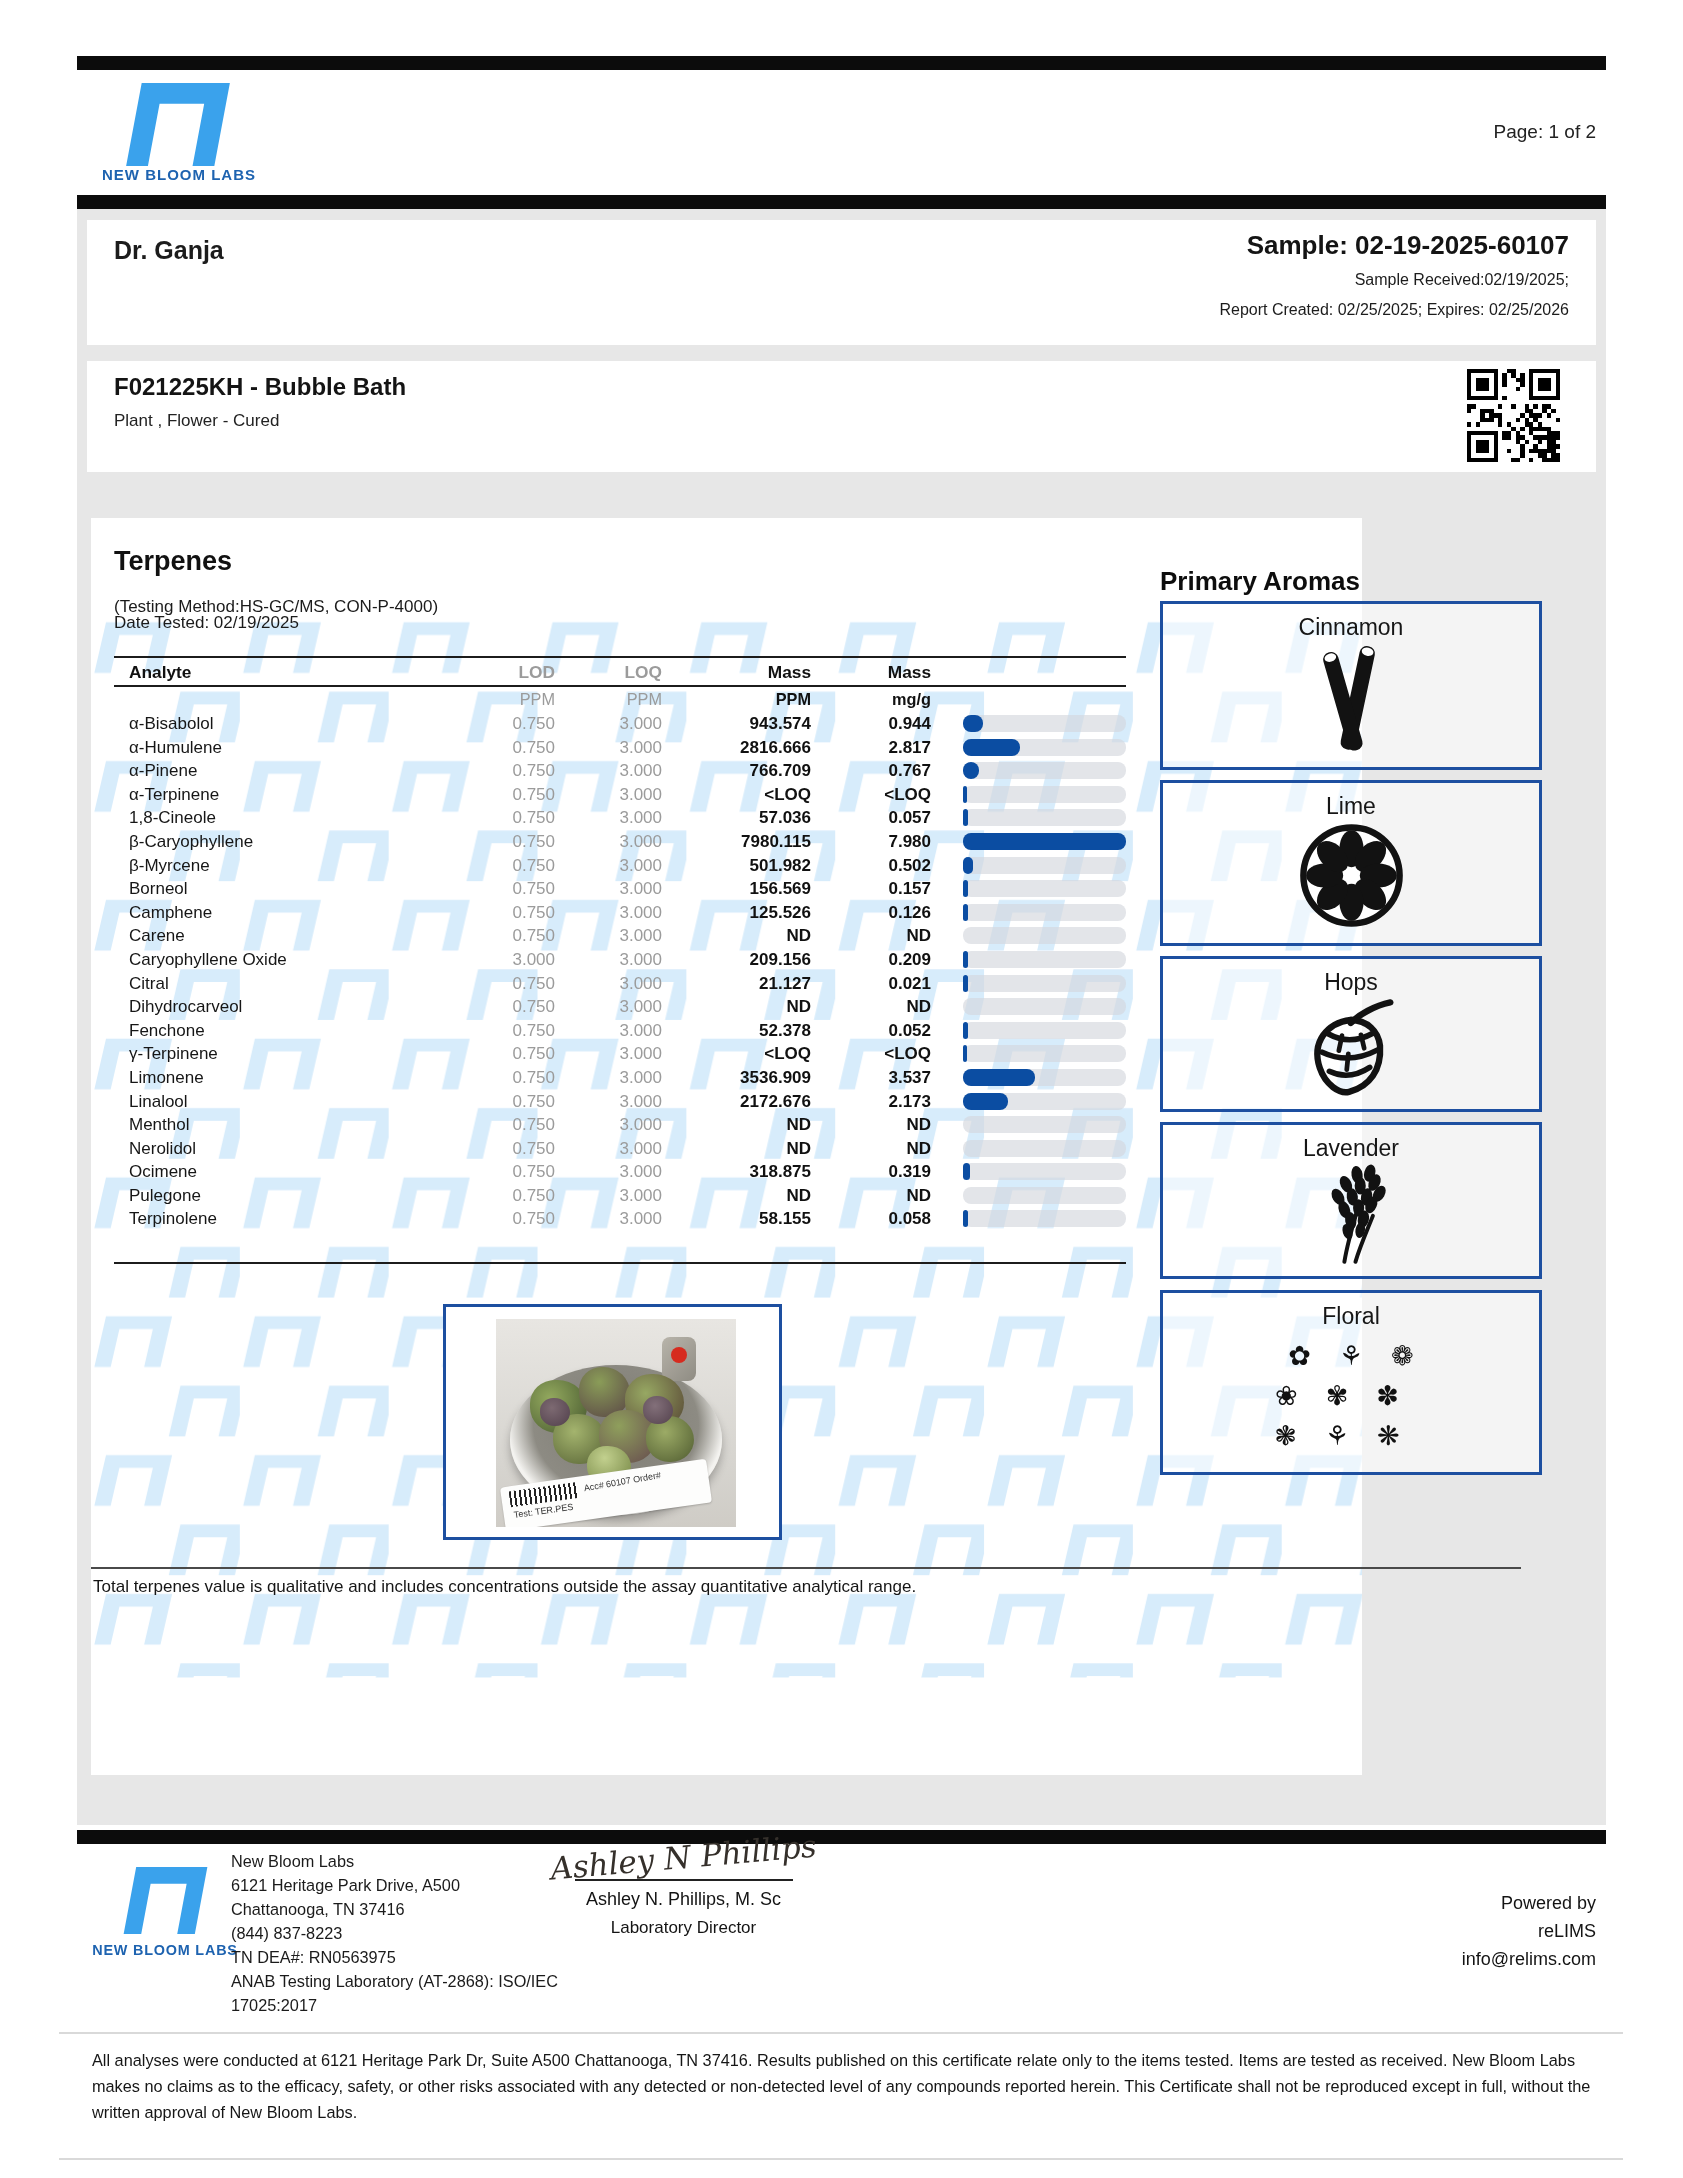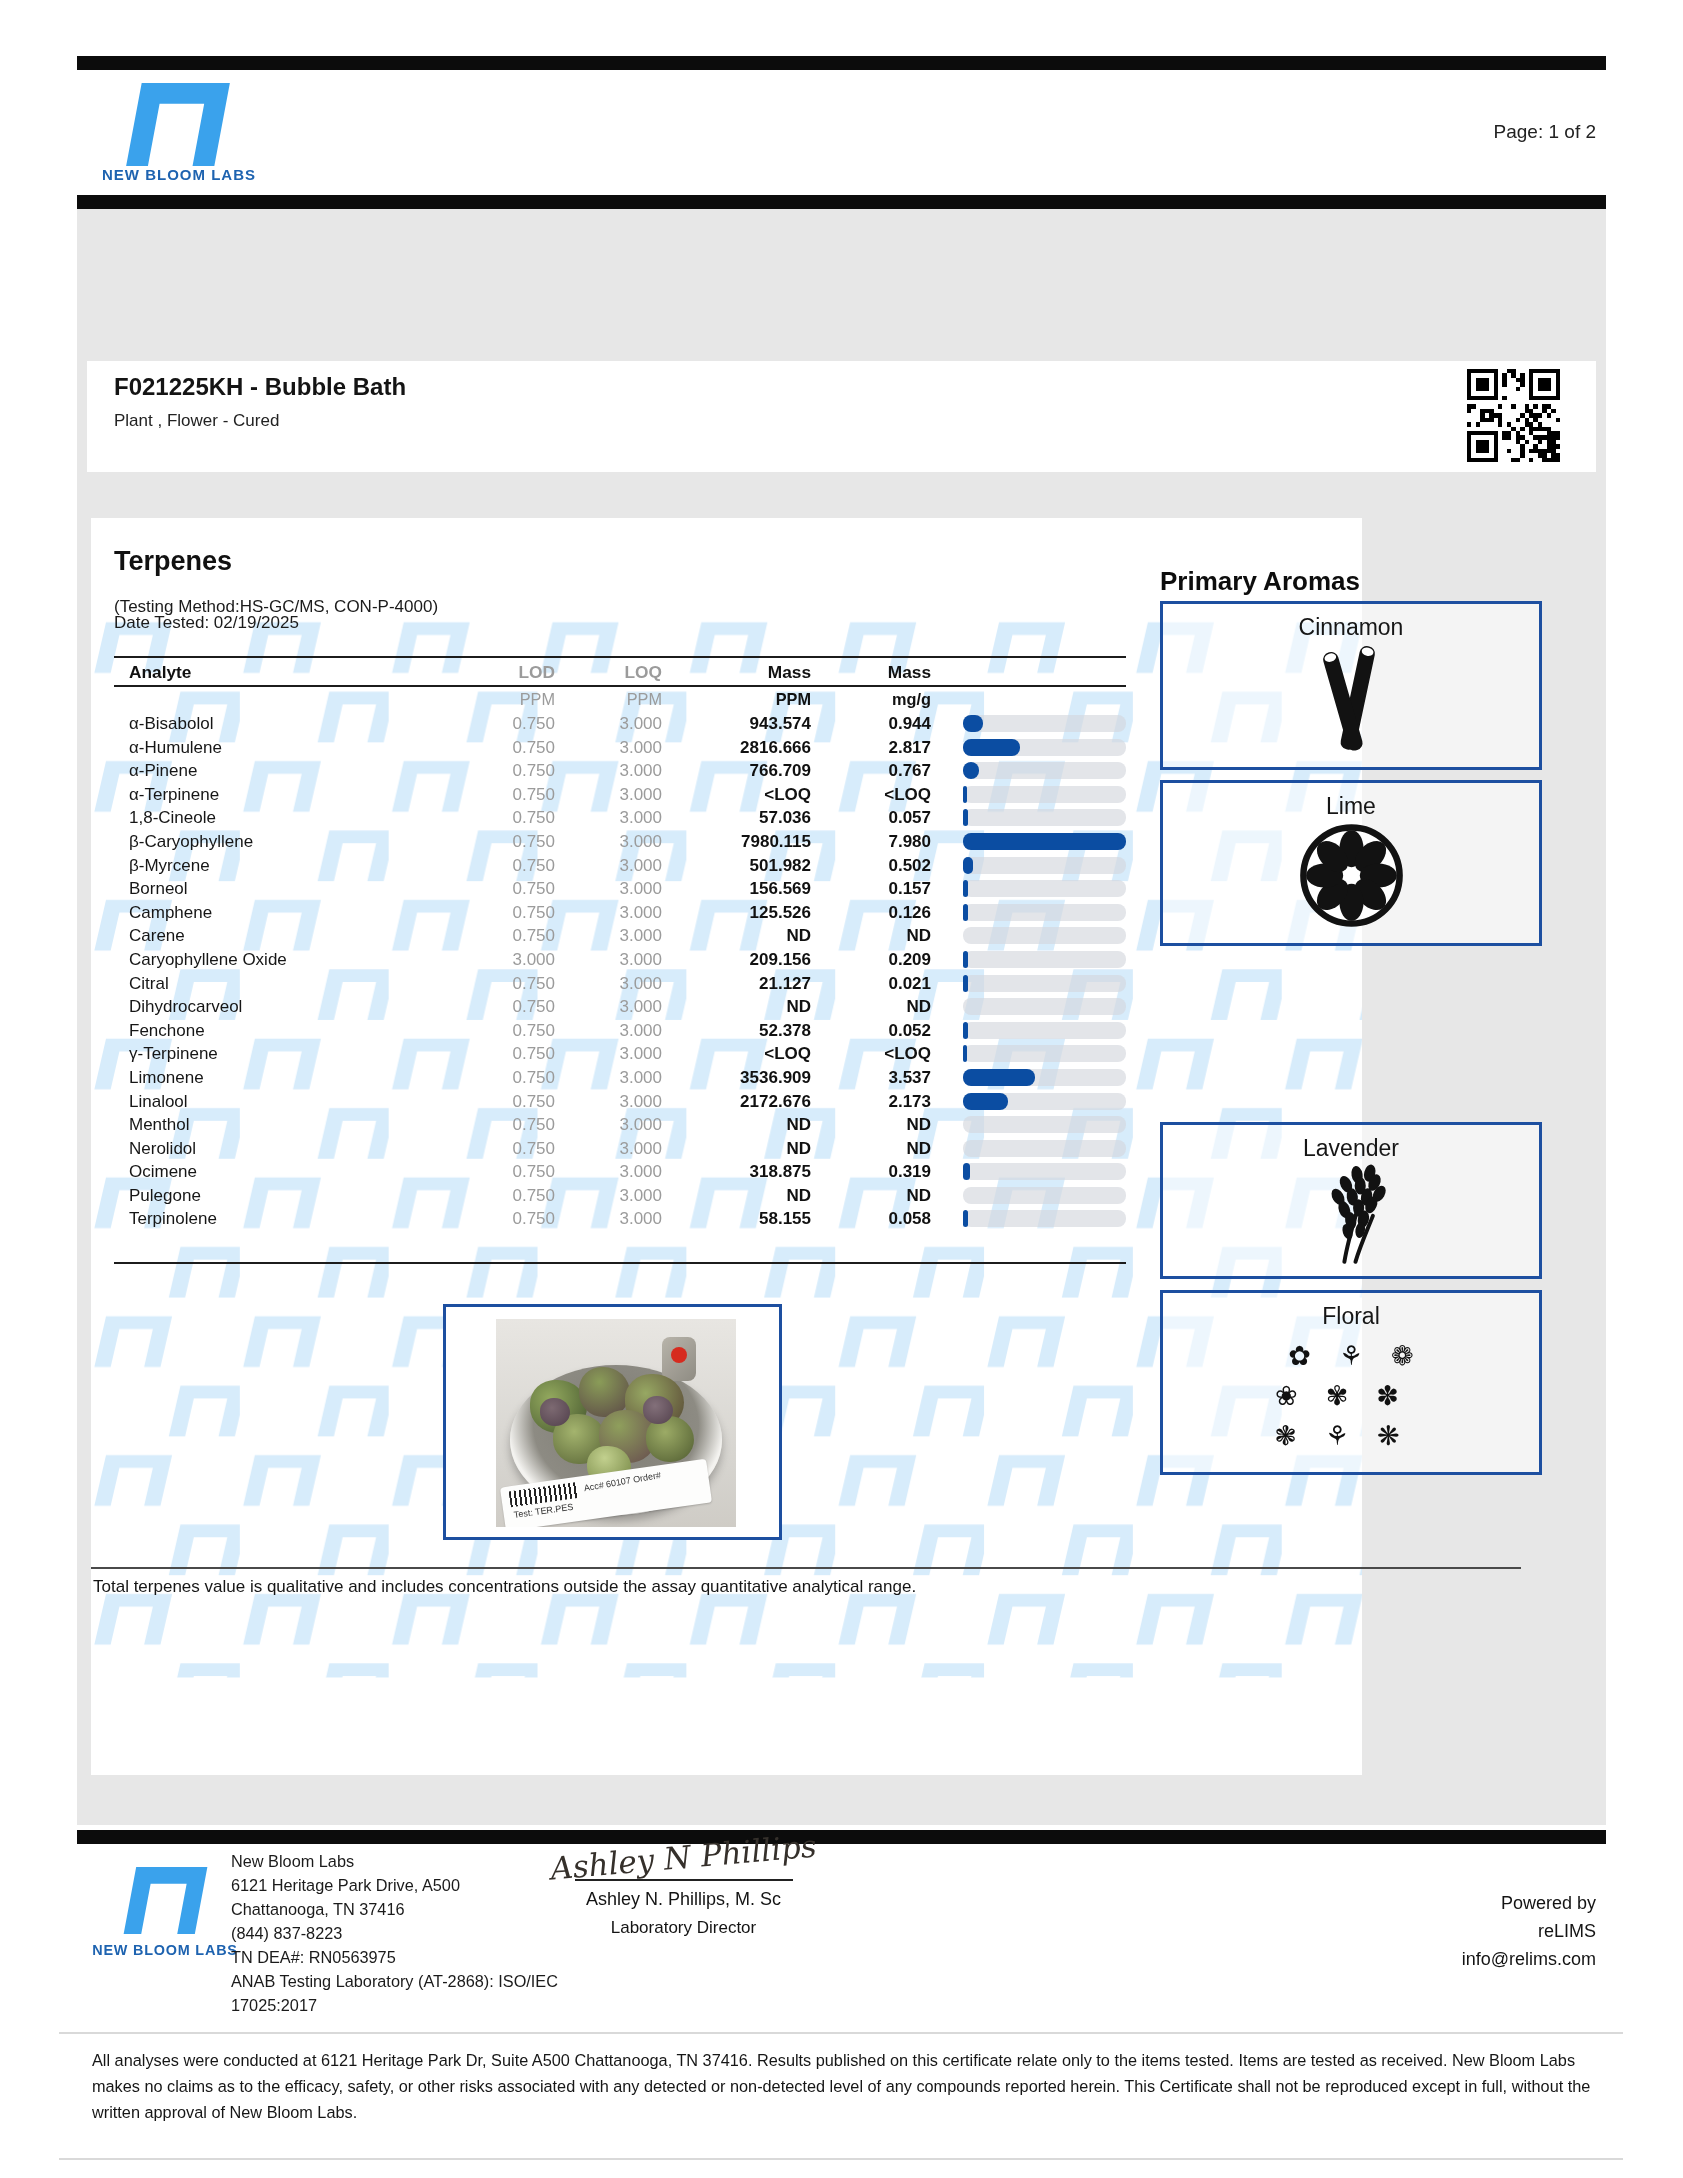--- a/index.html
+++ b/index.html
@@ -110,20 +110,26 @@
     <svg width="150" height="83" viewBox="0 0 100 80">
         <path d="M15 0 H100 L85 80 H64 L75.25 20 H32.25 L21 80 H0 Z" fill="#3aa2ec"></path>
       </svg>
   </div>
   <div class="brand-word">NEW BLOOM LABS</div>
   <div class="page-label">Page: 1 of 2</div>
 
   <div class="blackbar" style="top:195px"></div>
   <div class="grayband"></div>
 
+  <div class="card card1">
+    <div class="client-name">Dr. Ganja</div>
+    <div class="sample-id">Sample: 02-19-2025-60107</div>
+    <div class="sample-received">Sample Received:02/19/2025;</div>
+    <div class="sample-created">Report Created: 02/25/2025; Expires: 02/25/2026</div>
+  </div>
 
   <div class="card card2">
     <div class="product-name">F021225KH - Bubble Bath</div>
     <div class="product-type">Plant , Flower - Cured</div>
     <svg class="qr" id="qr" viewBox="0 0 21 21" shape-rendering="crispEdges">
         <rect width="21" height="21" fill="#fff"></rect>
         <rect x="9" y="0" width="1" height="1" fill="#000"></rect>
         <rect x="10" y="0" width="1" height="1" fill="#000"></rect>
         <rect x="8" y="1" width="1" height="1" fill="#000"></rect>
         <rect x="10" y="1" width="1" height="1" fill="#000"></rect>
@@ -513,20 +519,33 @@
           <ellipse cx="60" cy="31" rx="13" ry="20" transform="rotate(90 60 60)"></ellipse>
           <ellipse cx="60" cy="31" rx="13" ry="20" transform="rotate(135 60 60)"></ellipse>
           <ellipse cx="60" cy="31" rx="13" ry="20" transform="rotate(180 60 60)"></ellipse>
           <ellipse cx="60" cy="31" rx="13" ry="20" transform="rotate(225 60 60)"></ellipse>
           <ellipse cx="60" cy="31" rx="13" ry="20" transform="rotate(270 60 60)"></ellipse>
           <ellipse cx="60" cy="31" rx="13" ry="20" transform="rotate(315 60 60)"></ellipse>
         </g>
       </svg>
     </div>
 
+    <div class="aroma-box" style="top:438px;height:156px">
+      <div class="aroma-label">Hops</div>
+      <svg width="103" height="103" viewBox="0 0 130 130" fill="none" stroke="#121212" stroke-width="8" stroke-linecap="round" stroke-linejoin="round">
+        <path d="M114 8 C 94 12, 74 24, 64 34"></path>
+        <path d="M64 30 C 34 34, 14 58, 25 91 C 32 112, 50 124, 62 121 C 88 114, 103 93, 101 63 C 99 44, 85 31, 64 30 Z"></path>
+        <path d="M36 48 Q 63 63, 92 47" stroke-width="7"></path>
+        <path d="M28 71 Q 62 87, 98 68" stroke-width="7"></path>
+        <path d="M37 95 Q 62 107, 88 90" stroke-width="7"></path>
+        <path d="M53 50 L 49 69" stroke-width="6"></path>
+        <path d="M77 49 L 81 66" stroke-width="6"></path>
+        <path d="M61 73 L 59 93" stroke-width="6"></path>
+      </svg>
+    </div>
 
     <div class="aroma-box" style="top:604px;height:157px">
       <div class="aroma-label">Lavender</div>
       <svg width="103" height="103" viewBox="0 0 130 130">
         <g stroke="#121212" stroke-width="5" stroke-linecap="round" fill="none">
           <path d="M56 126 C 60 102, 66 82, 72 62"></path>
           <path d="M70 126 C 76 106, 84 88, 92 68"></path>
         </g>
         <g fill="#121212">
           <ellipse cx="72" cy="16" rx="7" ry="11" transform="rotate(-10 72 16)"></ellipse>

